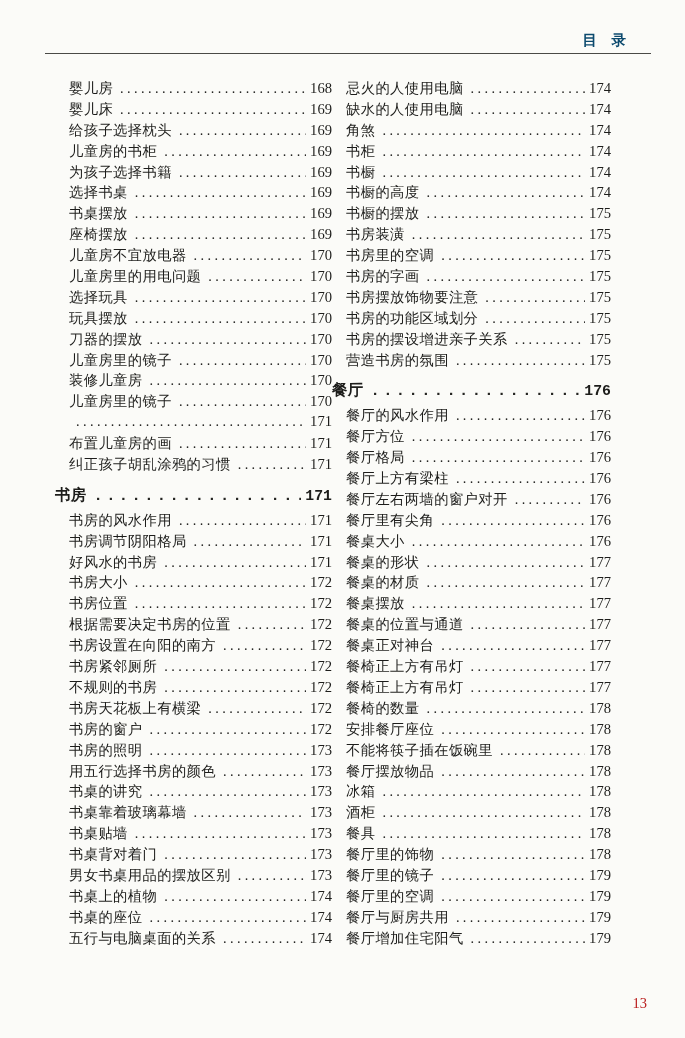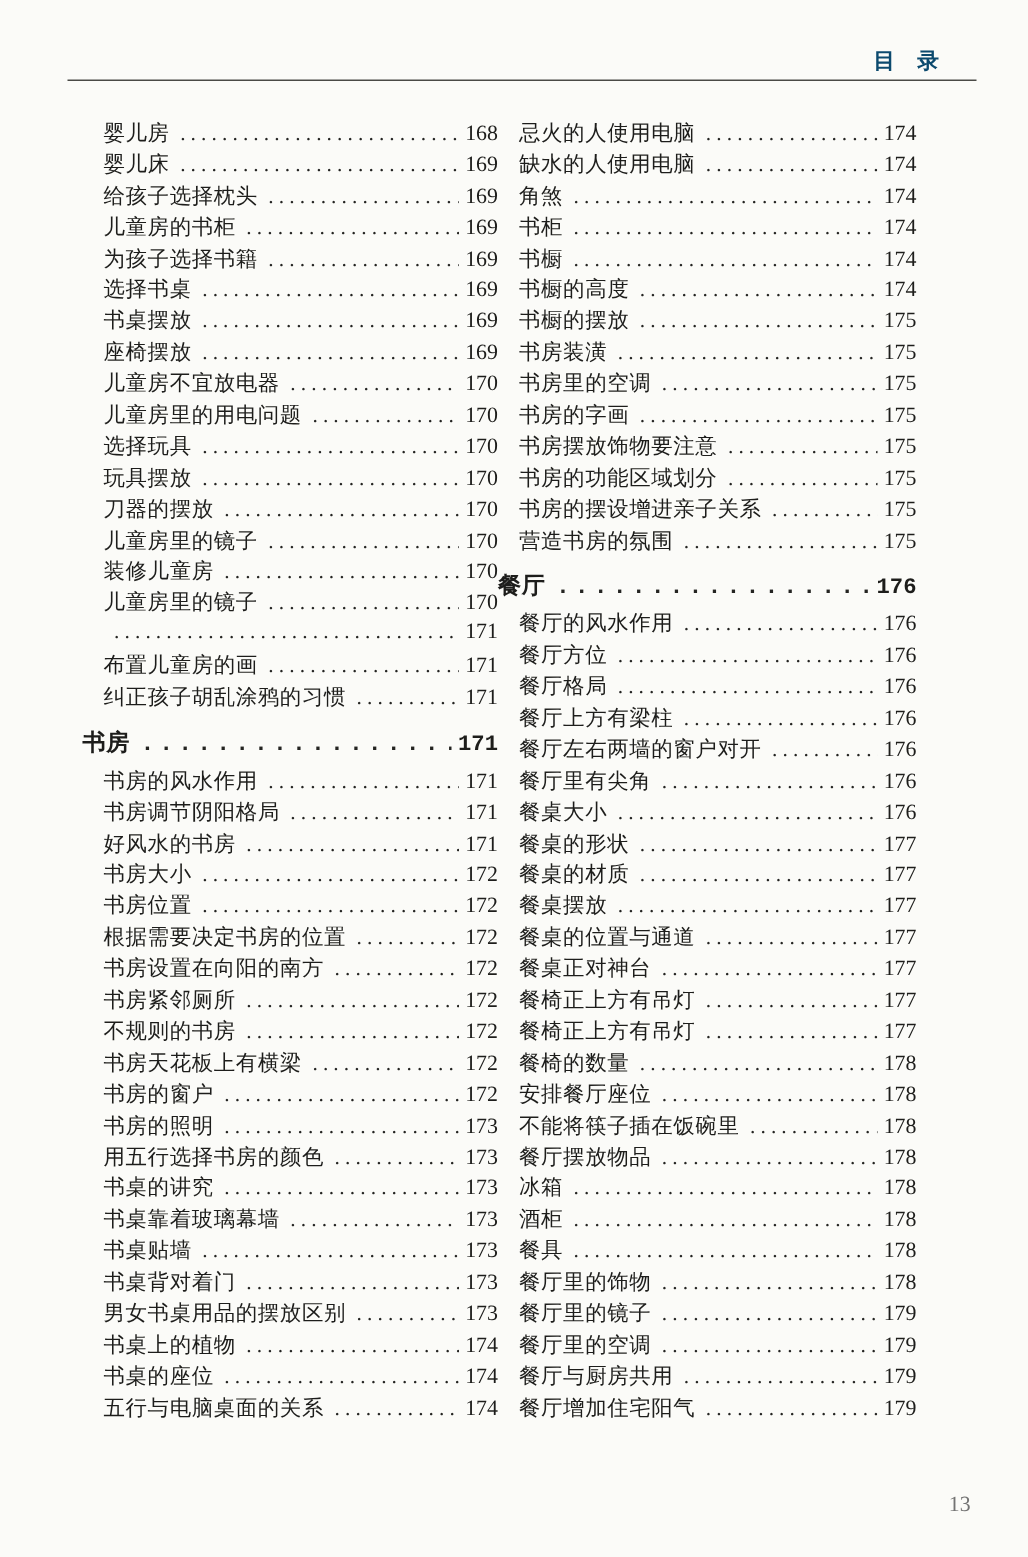--- a/index.html
+++ b/index.html
@@ -83,21 +83,21 @@
   }
   .toc-line.section .pg {
     font-size: 14.8px;
     font-weight: bold;
   }
   .folio {
     position: absolute;
     right: 38px;
     bottom: 26px;
     font-size: 14.5px;
-    color: #737373;
+    color: #b91c1c;
   }
 </style>
 </head>
 <body>
 
 <div class="page">
   <span class="header-title">目 录</span>
   <hr class="header-rule">
 
   <div class="columns">

